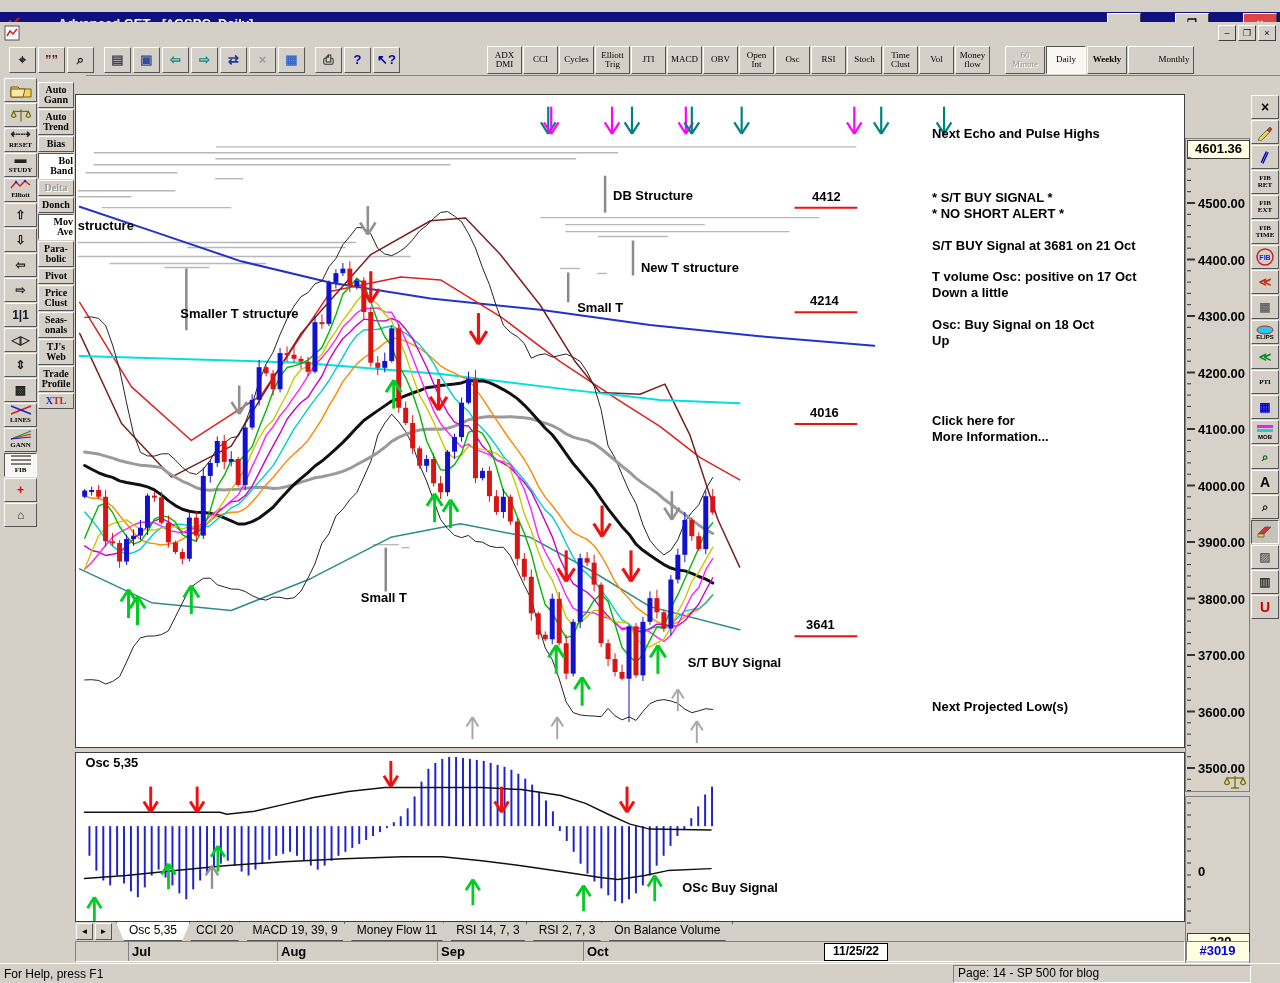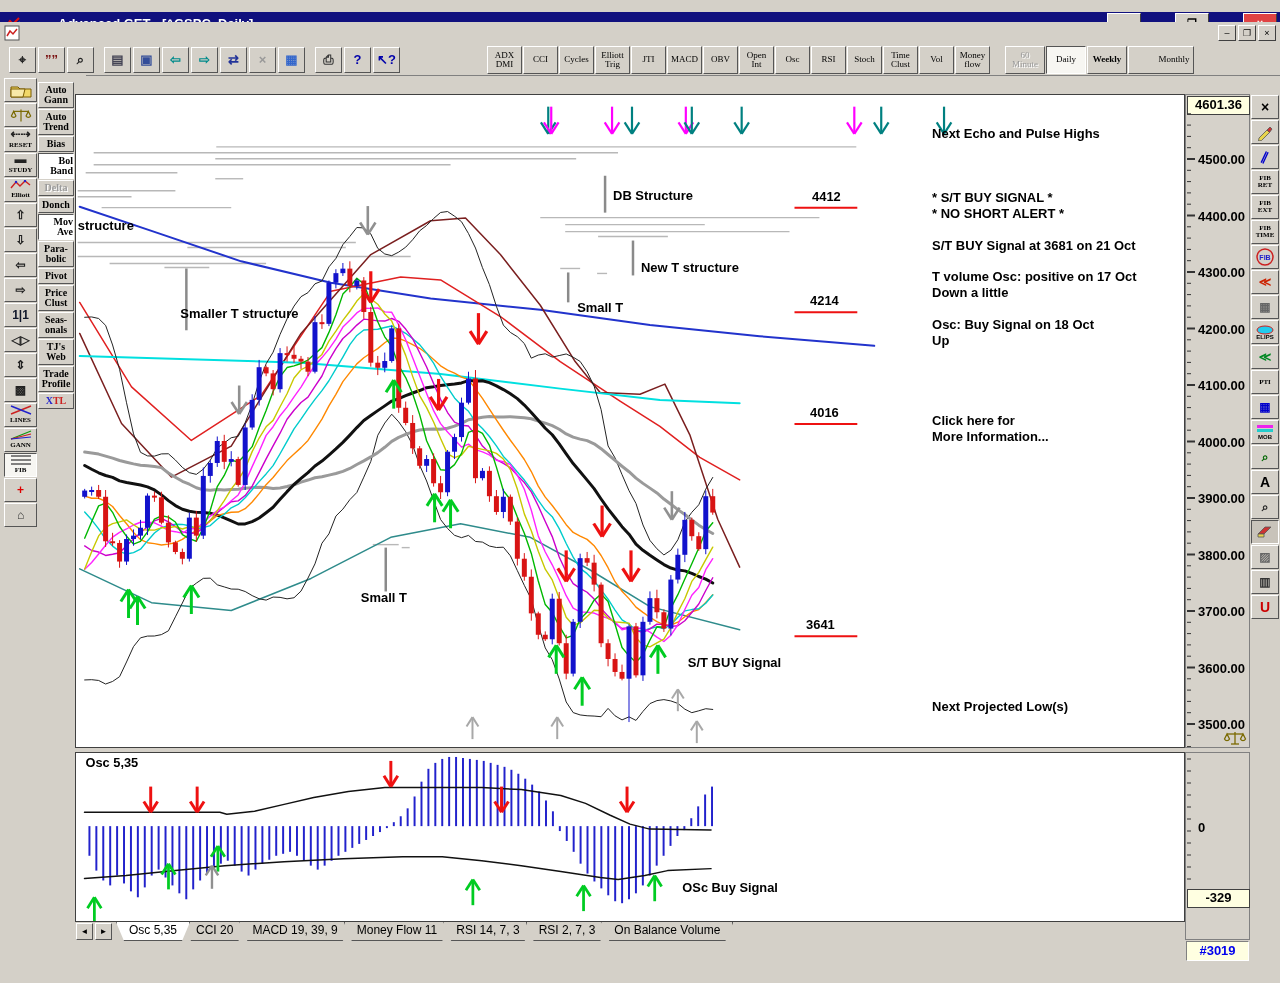--- a/index.html
+++ b/index.html
@@ -49,21 +49,21 @@
   .study-btn{width:34px;background:#d4d0c8;border:1px solid;border-color:#fff #555 #555 #fff;
     font-family:"Liberation Serif",serif;font-size:10px;font-weight:bold;line-height:10px;
     text-align:center;padding:2px 0;margin-bottom:1px;color:#000;}
   .study-btn.pressed{border-color:#555 #fff #fff #555;background:#ffffff;text-align:right;}
   .study-btn.disabled{color:#9a9a9a;text-shadow:1px 1px 0 #fff;}
   
   #chart-wrap{left:75px;top:94px;width:1110px;height:654px;background:#fff;
     border:1px solid #404040;box-sizing:border-box;}
   #osc-wrap{left:75px;top:752px;width:1110px;height:170px;background:#fff;
     border:1px solid #404040;box-sizing:border-box;}
-  #price-axis,#osc-axis{background:#d6d2ca;border:1px solid #808080;box-sizing:border-box;}
+  #price-axis,#osc-axis{background:#d6d2ca;border:1px solid #808080;box-sizing:border-box;margin-top:44px;}
   #price-axis{left:1185px;top:94px;width:65px;height:654px;}
   #osc-axis{left:1185px;top:752px;width:65px;height:188px;}
   .cur-box{position:absolute;left:1px;width:61px;height:17px;background:#ffffe1;
     border:1px solid #404040;font-size:13px;font-weight:bold;text-align:center;line-height:16px;}
   
   #right-toolbar{left:1250px;top:94px;width:30px;height:869px;background:#d4d0c8;}
   .rt-btn{width:26px;height:22px;margin:1px 0 1px 1px;background:#d4d0c8;border:1px solid;
     border-color:#fff #555 #555 #fff;display:flex;flex-direction:column;align-items:center;
     justify-content:center;font-size:12px;line-height:10px;}
   .rt-btn .cap2{font-size:7px;font-weight:bold;font-family:"Liberation Serif",serif;line-height:7px;}
@@ -1107,15 +1107,30 @@
         <span class="sheet-tab active">Osc 5,35</span>
         <span class="sheet-tab">CCI 20</span>
         <span class="sheet-tab">MACD 19, 39, 9</span>
         <span class="sheet-tab">Money Flow 11</span>
         <span class="sheet-tab">RSI 14, 7, 3</span>
         <span class="sheet-tab">RSI 2, 7, 3</span>
         <span class="sheet-tab">On Balance Volume</span>
       </span>
   </div>
 
+  <div class="abs" id="date-row">
+      <div class="month-div" style="left: 52px;"></div>
+      <div class="month-lbl" style="left: 56px;">Jul</div>
+      <div class="month-div" style="left: 201px;"></div>
+      <div class="month-lbl" style="left: 205px;">Aug</div>
+      <div class="month-div" style="left: 361px;"></div>
+      <div class="month-lbl" style="left: 365px;">Sep</div>
+      <div class="month-div" style="left: 507px;"></div>
+      <div class="month-lbl" style="left: 511px;">Oct</div>
+      <div id="cursor-date" style="left: 748px;">11/25/22</div>
+    </div>
   <div class="abs" id="bar-count">#3019</div>
 
+  <div class="abs" id="status-bar">
+    <span id="status-left">For Help, press F1</span>
+    <span id="status-right">Page: 14 - SP 500 for blog</span>
+  </div>
 </div>
 
 </body></html>

